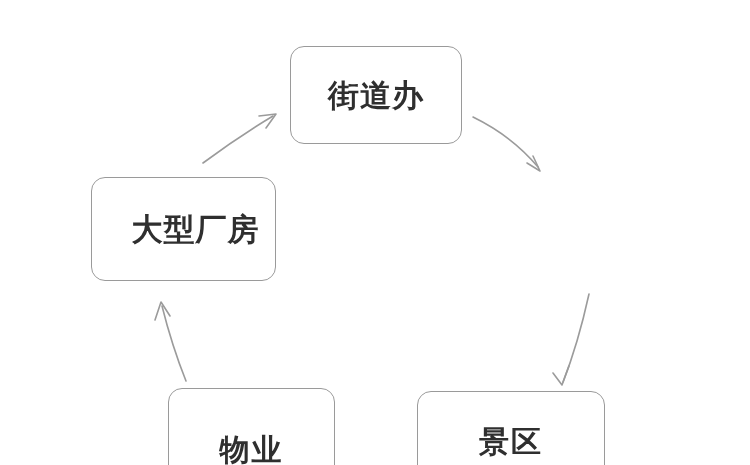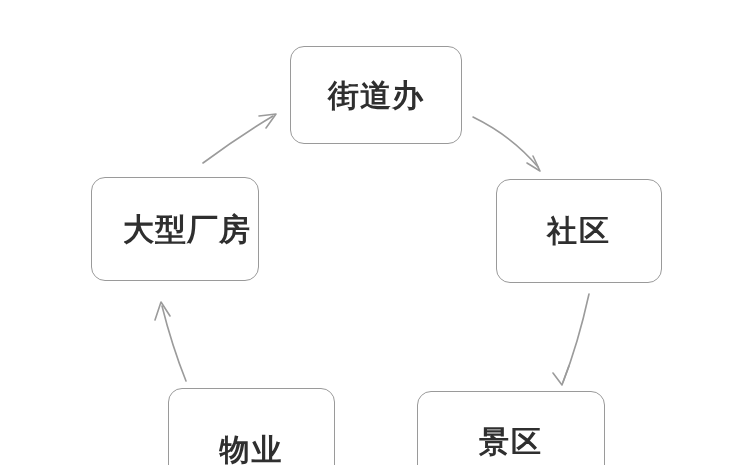--- a/index.html
+++ b/index.html
@@ -48,21 +48,21 @@
   .node-label.small {
     font-size: 30px;
     letter-spacing: 2px;
   }
 
   
   #node-street  { left: 290px; top: 2px;   width: 172px; height: 98px; }
   #node-comm    { left: 496px; top: 135px; width: 166px; height: 104px; }
   #node-scenic  { left: 417px; top: 347px; width: 188px; height: 102px; align-items: center; }
   #node-prop    { left: 168px; top: 344px; width: 167px; height: 124px; }
-  #node-factory { left: 91px;  top: 133px; width: 168px; height: 104px; padding-left: 24px; }
+  #node-factory { left: 91px;  top: 133px; width: 185px; height: 104px; padding-left: 24px; }
 </style>
 </head>
 <body>
 
 <div id="canvas">
 
   <svg id="edge-layer" viewBox="0 0 750 465" width="750" height="465">
 
     <g>
       <path d="M 473 73 Q 512 92 538 123" fill="none" stroke="#9b9b9b" stroke-width="1.6" stroke-linecap="round"></path>
@@ -87,23 +87,20 @@
     <g>
       <path d="M 203 119 Q 238 93 273 72" fill="none" stroke="#9b9b9b" stroke-width="1.6" stroke-linecap="round"></path>
       <path d="M 259 72 L 276 70 L 266 84" fill="none" stroke="#9b9b9b" stroke-width="1.6" stroke-linecap="round" stroke-linejoin="round"></path>
     </g>
   </svg>
 
   <div class="node" id="node-street">
     <span class="node-label">街道办</span>
   </div>
 
-  <div class="node" id="node-comm">
-    <span class="node-label small">社区</span>
-  </div>
 
   <div class="node" id="node-scenic">
     <span class="node-label small">景区</span>
   </div>
 
   <div class="node" id="node-prop">
     <span class="node-label small">物业</span>
   </div>
 
   <div class="node" id="node-factory">

